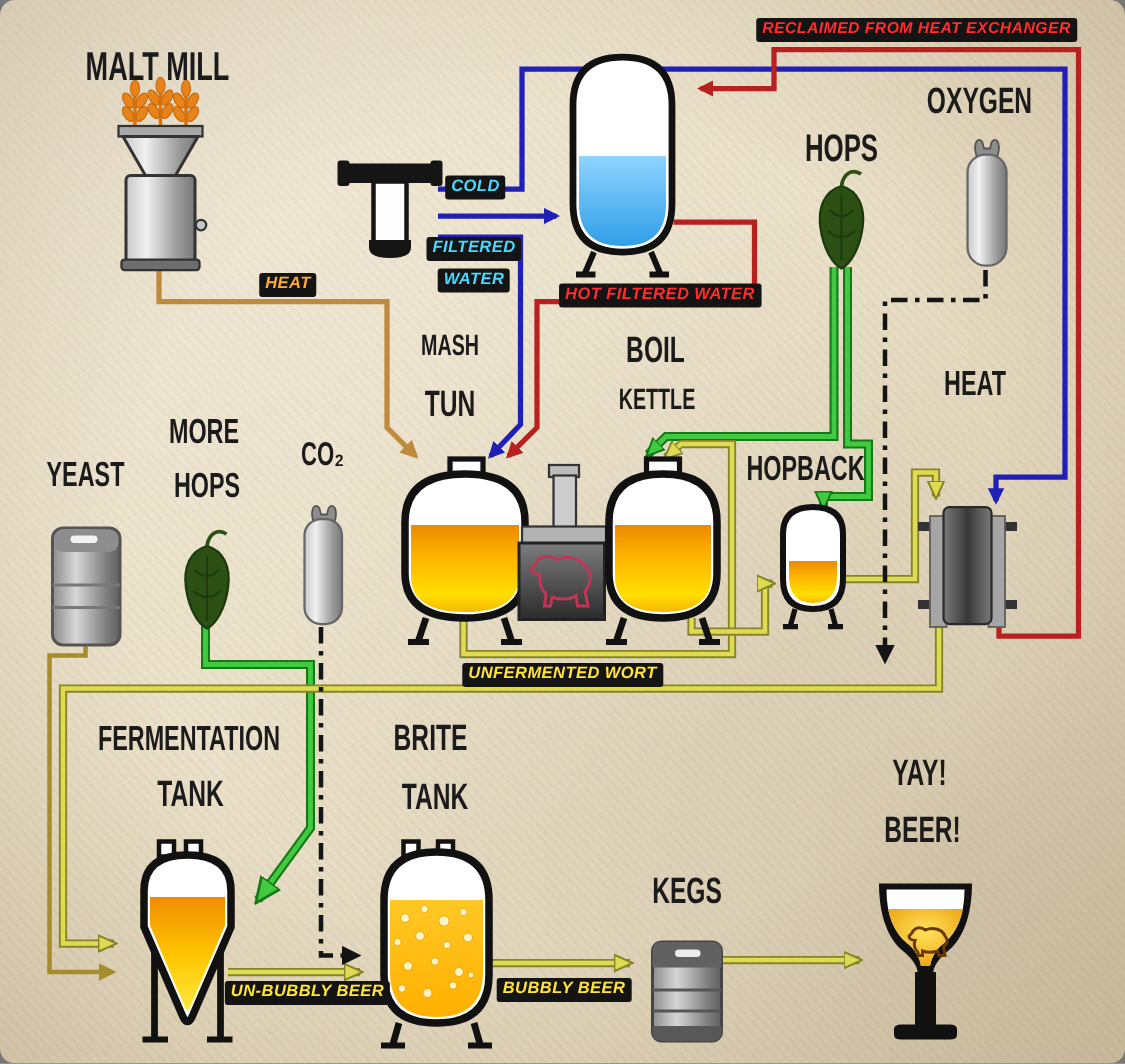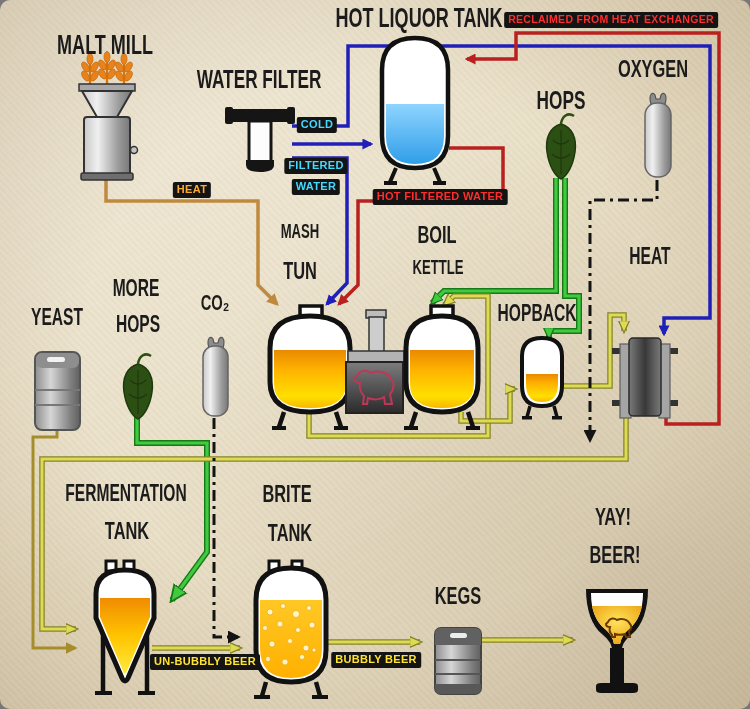--- a/index.html
+++ b/index.html
@@ -10,21 +10,21 @@
       radial-gradient(ellipse at 50% 50%, rgba(0,0,0,0) 55%, rgba(120,90,50,.22) 100%),
       repeating-linear-gradient(47deg, rgba(140,110,70,.05) 0 2px, rgba(0,0,0,0) 2px 5px),
       repeating-linear-gradient(-33deg, rgba(255,255,255,.06) 0 1px, rgba(0,0,0,0) 1px 4px),
       #e9dfc6;
     font-family:"Liberation Sans",sans-serif;}
   svg{position:absolute;left:0;top:0;z-index:1;}
   .h{position:absolute;z-index:3;font-weight:800;color:#1b1b1b;white-space:nowrap;
      transform:translateX(-50%);line-height:1;}
   .h>span{display:inline-block;transform:scale(.82,1.22);letter-spacing:0px;}
   .tag{position:absolute;z-index:3;transform:translateX(-50%);white-space:nowrap;
-     font-weight:800;font-size:11px;line-height:1;
+     font-style:italic;font-weight:800;font-size:11px;line-height:1;
      background:#141414;padding:2px 4px 3px;border-radius:2px;letter-spacing:.3px;text-align:right;}
   .c-cold{color:#45d9ff}.c-hot{color:#ff2d2d}.c-malt{color:#ffaa33}.c-wort{color:#ffe335}
   
   .blu{stroke:#2020b8;stroke-width:3.5;fill:none}
   .red{stroke:#b92020;stroke-width:3.5;fill:none}
   .tan{stroke:#c08a3e;stroke-width:3.5;fill:none}
   .olv{stroke:#a58d2c;stroke-width:3;fill:none}
   .wortO{stroke:#85842a;stroke-width:5.5;fill:none}
   .wort{stroke:#dedb52;stroke-width:3;fill:none}
   .grnO{stroke:#157a15;stroke-width:6;fill:none}
@@ -337,22 +337,20 @@
     <path d="M586 589 C586 610 592 626 602 634 C608 639 612 644 612 650 H622 C622 644 626 639 632 634 C642 626 648 610 648 589 Z" fill="#111"></path>
     <path d="M591 593 C591 610 596 622 605 629 C610 633 613 638 614 644 H620 C621 638 624 633 629 629 C638 622 643 610 643 593 Z" fill="#ffffff"></path>
     <path d="M592 606 C594 616 599 624 605 629 C610 633 613 638 614 644 H620 C621 638 624 633 629 629 C635 624 640 616 642 606 Z" fill="url(#gGlassBeer)"></path>
     <path d="M630 637 L629 631 C632 629 632 626 630 624 C628 619 621 618 617 620 C613 617 609 619 608 622 L606 624 C606 626 608 627 610 627 C609 630 610 633 612 635 L612 637 L615 637 L615 634 C618 635 622 635 625 634 L626 637 Z" fill="none" stroke="#6b3a00" stroke-width="2"></path>
     <rect x="610" y="648" width="14" height="38" fill="#111"></rect>
     <path d="M596 686 Q596 683 601 683 H633 Q638 683 638 686 V690 Q638 693 633 693 H601 Q596 693 596 690 Z" fill="#111"></path>
   </g>
 </svg>
 
   <div class="h" style="left:105px;top:34px;font-size:22px"><span>MALT MILL</span></div>
-  <div class="h" style="left:259px;top:68px;font-size:21px"><span>WATER FILTER</span></div>
-  <div class="h" style="left:419px;top:7px;font-size:22px"><span>HOT LIQUOR TANK</span></div>
   <div class="h" style="left:653px;top:58px;font-size:20px"><span>OXYGEN</span></div>
   <div class="h" style="left:561px;top:89px;font-size:21px"><span>HOPS</span></div>
   <div class="h" style="left:300px;top:224px;font-size:16px"><span>MASH</span></div>
   <div class="h" style="left:300px;top:260px;font-size:20px"><span>TUN</span></div>
   <div class="h" style="left:437px;top:224px;font-size:20px"><span>BOIL</span></div>
   <div class="h" style="left:438px;top:260px;font-size:16px"><span>KETTLE</span></div>
   <div class="h" style="left:650px;top:247px;font-size:19px"><span>HEAT</span></div>
   <div class="h" style="left:537px;top:304px;font-size:19px"><span>HOPBACK</span></div>
   <div class="h" style="left:57px;top:308px;font-size:19px"><span>YEAST</span></div>
   <div class="h" style="left:136px;top:279px;font-size:19px"><span>MORE</span></div>
@@ -365,15 +363,16 @@
   <div class="h" style="left:458px;top:585px;font-size:20px"><span>KEGS</span></div>
   <div class="h" style="left:613px;top:506px;font-size:20px"><span>YAY!</span></div>
   <div class="h" style="left:615px;top:544px;font-size:20px"><span>BEER!</span></div>
 
   <div class="tag c-cold" style="left:317px;top:117px"><span>COLD</span></div>
   <div class="tag c-cold" style="left:316px;top:158px"><span>FILTERED</span></div>
   <div class="tag c-cold" style="left:316px;top:179px"><span>WATER</span></div>
   <div class="tag c-malt" style="left:192px;top:182px"><span>HEAT</span></div>
   <div class="tag c-hot" style="left:440px;top:189px"><span>HOT FILTERED WATER</span></div>
   <div class="tag c-hot" style="left:611px;top:12px;font-size:10.5px"><span>RECLAIMED FROM HEAT EXCHANGER</span></div>
+  <div class="tag c-wort" style="left:375px;top:442px"><span>UNFERMENTED WORT</span></div>
   <div class="tag c-wort" style="left:205px;top:654px"><span>UN-BUBBLY BEER</span></div>
   <div class="tag c-wort" style="left:376px;top:652px"><span>BUBBLY BEER</span></div>
 </div>
 
 </body></html>

